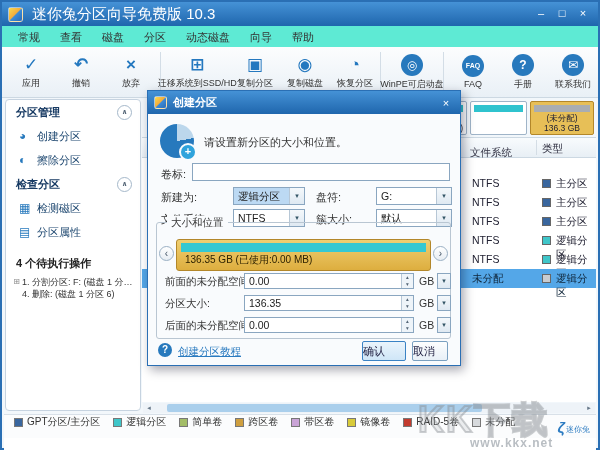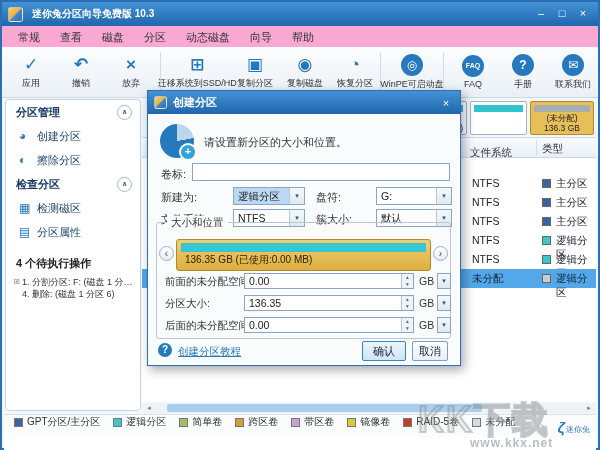--- a/index.html
+++ b/index.html
@@ -7,26 +7,26 @@
        font-family:"Liberation Sans","DejaVu Sans",sans-serif;background:#fff;}
   .win{position:absolute;left:0;top:0;width:600px;height:450px;box-sizing:border-box;
        border:2px solid #2a6fb4;background:#f2f7fb;}
 
   
   .titlebar{position:absolute;left:0;top:0;right:0;height:24px;
             background:linear-gradient(#4592d6,#1f66ad);display:flex;align-items:center;}
   .app-icon{width:15px;height:15px;margin:0 9px 0 6px;border-radius:3px;flex:0 0 auto;
             background:linear-gradient(135deg,#f9d94e 0%,#f3ae3d 46%,#3b8ad8 54%,#2b6cb3 100%);
             border:1px solid rgba(255,255,255,.55);box-sizing:border-box;}
-  .title{color:#fff;font-size:10px;font-weight:bold;white-space:nowrap;}
+  .title{color:#fff;font-size:15px;font-weight:normal;white-space:nowrap;}
   .winbtns{margin-left:auto;display:flex;gap:3px;padding-right:6px;}
   .winbtn{width:18px;height:16px;color:#fff;font-size:11px;line-height:15px;text-align:center;cursor:default;}
 
   
-  .menubar{position:absolute;left:0;right:0;top:24px;height:21px;background:#f9a8d4;
+  .menubar{position:absolute;left:0;right:0;top:24px;height:21px;background:#5eead4;
            border-bottom:1px solid #d8e2ea;display:flex;align-items:center;padding-left:6px;
            font-size:11px;color:#333;}
   .menu-item{padding:0 10px;line-height:20px;}
 
   
   .toolbar{position:absolute;left:0;right:0;top:45px;height:50px;
            background:linear-gradient(#fcfdfe,#e9f0f6);border-bottom:1px solid #ccd8e2;
            display:flex;align-items:center;padding-left:4px;}
   .tbtn{display:flex;flex-direction:column;align-items:center;justify-content:center;
         min-width:38px;padding:0 6px;height:46px;}
@@ -147,21 +147,21 @@
                display:flex;flex-direction:column;background:#eef4f9;}
   .spin-arrows span{flex:1;font-size:5.5px;line-height:7px;text-align:center;color:#567;}
   .sunit{position:absolute;left:262px;font-size:10.5px;color:#333;}
   .sdrop{position:absolute;left:280px;width:14px;height:16px;border:1px solid #8aa6c0;
          background:linear-gradient(#f4f8fb,#dfe9f2);font-size:7px;color:#356;text-align:center;
          line-height:14px;box-sizing:border-box;}
   .help-circle{position:absolute;left:10px;top:252px;width:14px;height:14px;border-radius:50%;
                background:#2779bd;color:#fff;font-size:10px;line-height:14px;text-align:center;font-weight:bold;}
   .help-link{position:absolute;left:30px;top:254px;font-size:10.5px;color:#2b7bc0;text-decoration:underline;}
   .btn{position:absolute;top:250px;height:20px;border:1px solid #7aa0c0;border-radius:2px;
-       background:linear-gradient(#fdfefe,#e8f0f7);font-size:11px;color:#224;text-align:center;
+       background:linear-gradient(#fdfefe,#e8f0f7);font-size:11px;color:#224;text-align:left;
        line-height:18px;box-sizing:border-box;}
   .btn-ok{left:214px;width:44px;border-color:#3a82c4;background:linear-gradient(#eaf4fc,#cfe6f7);}
   .btn-cancel{left:264px;width:36px;}
 </style>
 </head>
 <body>
 
 <div class="win">
 
   <div class="titlebar">

